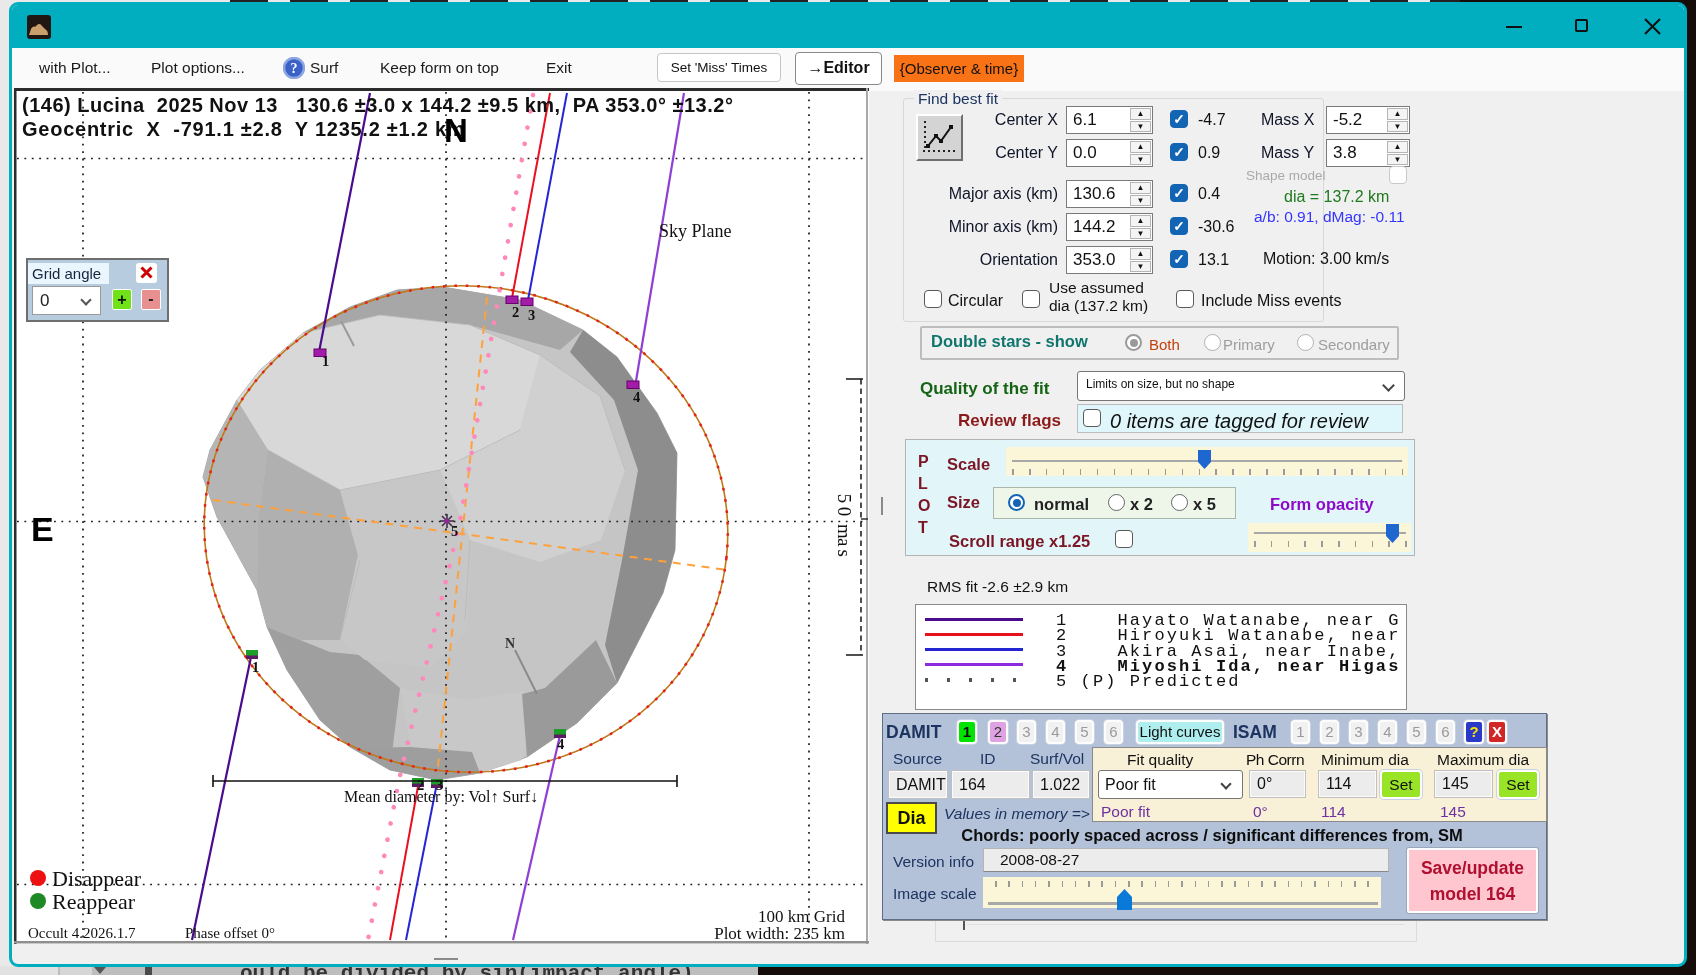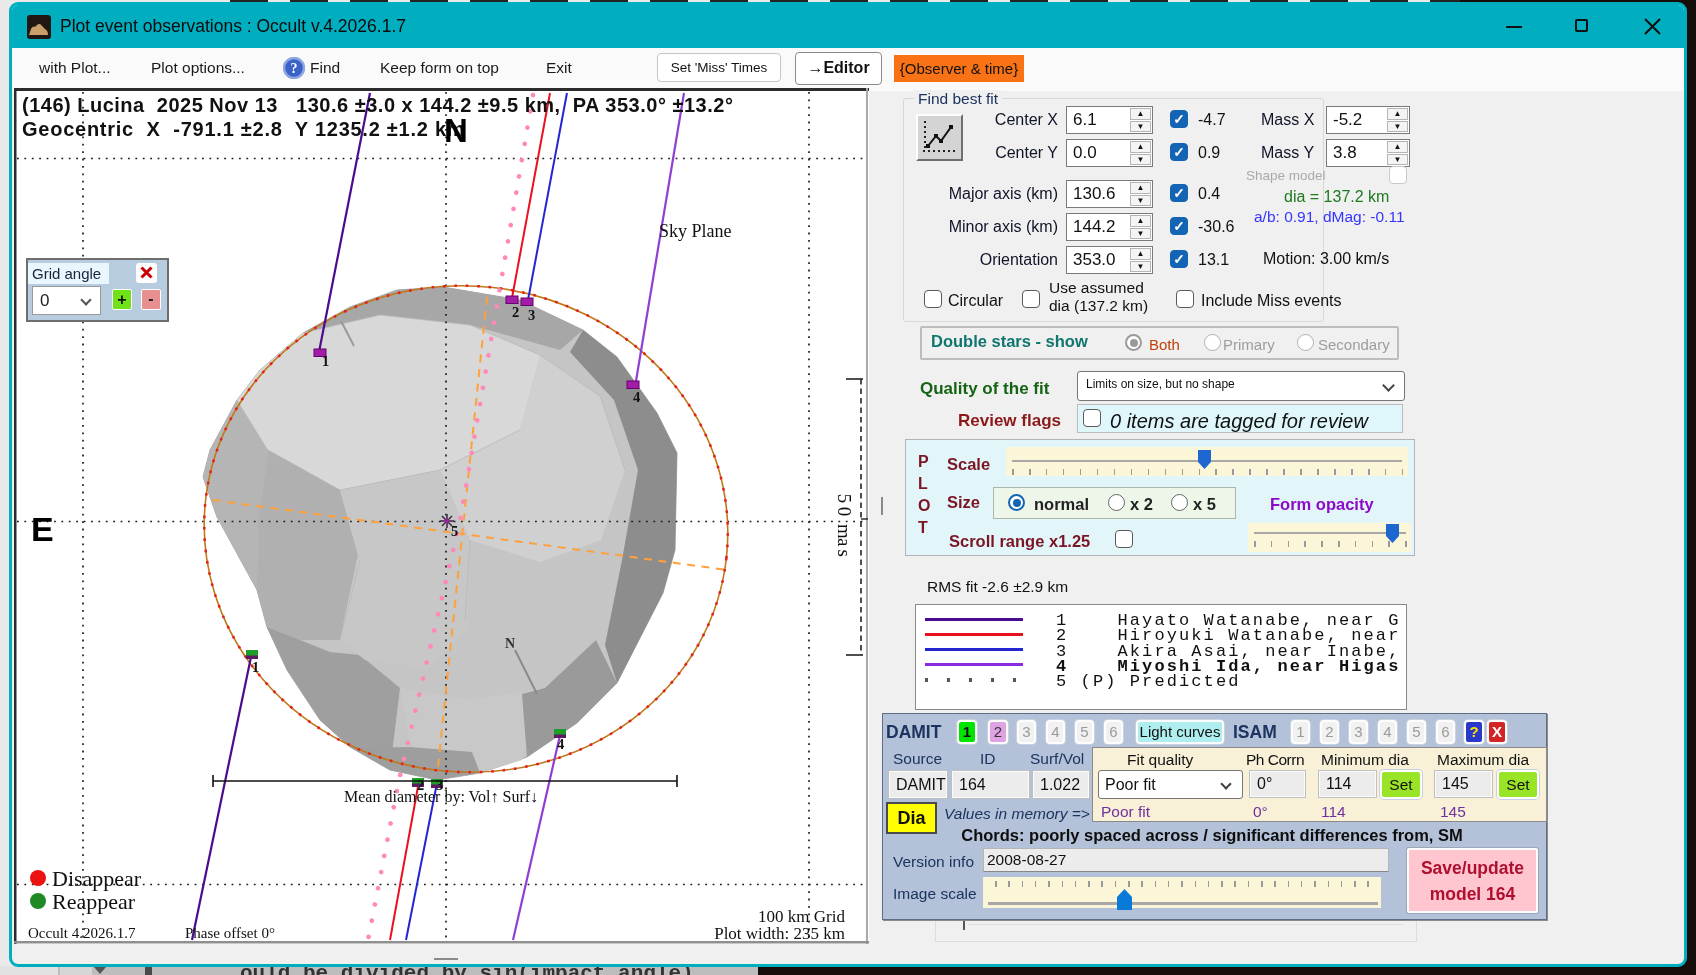--- a/index.html
+++ b/index.html
@@ -35,37 +35,36 @@
 </div>
 
 <div class="abs" style="left:9px;top:2px;width:1678px;height:965px;background:#f0f0f0;
   border:3px solid #00aec0;border-radius:9px;overflow:hidden;">
 
   <div class="abs" style="left:0;top:0;width:100%;height:43px;background:#00aec0;"></div>
   <svg class="abs" style="left:15px;top:10px;" width="24" height="24">
       <rect width="24" height="24" rx="3" fill="#201712"></rect>
       <path d="M2,20 L4,14 C5,12 7,11 8,12 L10,10 C12,8 14,9 15,11 L18,14 C20,15 21,17 21,20 Z" fill="#c9a06b"></path>
     </svg>
-  <div class="abs" style="left:48px;top:11px;font-size:17.5px;color:#0b0b0b;">Plot event observations : Occult v.4.2026.1.7</div>
 
   <div class="abs" style="left:1494px;top:21px;width:16px;height:2px;background:#111;"></div>
   <div class="abs" style="left:1563px;top:14px;width:13px;height:13px;border:2px solid #111;border-radius:2px;"></div>
   <svg class="abs" style="left:1632px;top:13px;" width="17" height="17">
       <path d="M1,1 L16,16 M16,1 L1,16" stroke="#111" stroke-width="2"></path>
     </svg>
 
   <div class="abs" style="left:0;top:43px;width:100%;height:43px;background:#fafafa;"></div>
   <div class="abs" style="left:27px;top:54px;font-size:15.5px;color:#1a1a1a;">with Plot...</div>
   <div class="abs" style="left:139px;top:54px;font-size:15.5px;color:#1a1a1a;">Plot options...</div>
   <svg class="abs" style="left:271px;top:52px" width="22" height="22">
     <circle cx="11" cy="11" r="10" fill="#3a62c8"></circle>
       <circle cx="11" cy="11" r="10" fill="none" stroke="#8da6e0" stroke-width="2.5"></circle>
     <text x="11" y="16" font-size="14" font-weight="bold" fill="#fff" text-anchor="middle" font-family="Liberation Serif,serif">?</text>
     </svg>
-  <div class="abs" style="left:298px;top:54px;font-size:15.5px;color:#1a1a1a;">Find</div>
+  <div class="abs" style="left:298px;top:54px;font-size:15.5px;color:#1a1a1a;">Surf</div>
   <div class="abs" style="left:368px;top:54px;font-size:15.5px;color:#1a1a1a;">Keep form on top</div>
   <div class="abs" style="left:534px;top:54px;font-size:15.5px;color:#1a1a1a;">Exit</div>
   <div class="abs" style="left:645px;top:48px;width:124px;height:29px;background:#fff;border:1px solid #c6c6c6;border-radius:4px;text-align:center;line-height:27px;font-size:13.5px;color:#111;">Set 'Miss' Times</div>
   <div class="abs" style="left:783px;top:47px;width:87px;height:33px;background:#fff;border:1.5px solid #8a8a8a;border-radius:4px;text-align:center;line-height:30px;font-size:16px;font-weight:bold;color:#111;">→Editor</div>
   <div class="abs" style="left:882px;top:50px;width:130px;height:27px;background:#f97316;line-height:27px;font-size:15px;color:#111;text-align:center;">{Observer &amp; time}</div>
 
   <div class="abs" style="left:422px;top:953px;width:24px;height:2px;background:#8a8a8a;"></div>
   <div class="abs" style="left:869px;top:492px;width:2px;height:18px;background:#8a8a8a;"></div>
 </div>
 
@@ -384,21 +383,21 @@
 <div class="abs" style="left:1435px;top:771px;width:57px;height:26px;background:#ececec;border:1px solid #fbfbfb;box-shadow:0 0 0 1px #bfbfbf;font-size:16px;color:#111;padding-left:6px;line-height:24px;">145</div>
 <div class="abs" style="left:1497px;top:770px;width:42px;height:29px;background:#9ae428;border:2px solid #fdfdfd;border-radius:4px;box-shadow:0 0 0 1px #c9d2e0;color:#111;font-size:15.5px;font-weight:normal;text-align:center;line-height:25px;">Set</div>
 <div class="abs" style="left:886px;top:802px;width:51px;height:32px;background:#ffff00;border:2px solid #4a4a4a;text-align:center;line-height:28px;font-size:18px;font-weight:bold;color:#111;">Dia</div>
 <div class="abs navy" style="left:944px;top:805px;font-size:15.5px;font-style:italic;">Values in memory =&gt;</div>
 <div class="abs" style="left:1101px;top:803px;font-size:15.5px;color:#7030a0;">Poor fit</div>
 <div class="abs" style="left:1253px;top:803px;font-size:15.5px;color:#7030a0;">0°</div>
 <div class="abs" style="left:1321px;top:803px;font-size:15.5px;color:#7030a0;">114</div>
 <div class="abs" style="left:1440px;top:803px;font-size:15.5px;color:#7030a0;">145</div>
 <div class="abs" style="left:882px;top:826px;width:660px;text-align:center;font-size:16.5px;font-weight:bold;color:#0d0d0d;">Chords: poorly spaced across / significant differences from, SM</div>
 <div class="abs navy" style="left:893px;top:853px;font-size:15.5px;">Version info</div>
-<div class="abs" style="left:983px;top:848px;width:406px;height:24px;background:#ececec;border:1px solid #b5b5b5;border-bottom-color:#888;font-size:15.5px;color:#111;padding-left:3px;line-height:22px;">2008-08-27</div>
+<div class="abs" style="left:983px;top:848px;width:406px;height:24px;background:#ececec;border:1px solid #b5b5b5;border-bottom-color:#888;font-size:15.5px;color:#111;padding-left:16px;line-height:22px;">2008-08-27</div>
 <div class="abs navy" style="left:893px;top:885px;font-size:15.5px;">Image scale</div>
 <div class="abs" style="left:983px;top:877px;width:398px;height:31px;background:#fcf6d8;"></div>
 <div class="abs" style="left:995.0px;top:881px;width:1.5px;height:6px;background:#9a9a9a;"></div>
 <div class="abs" style="left:1008.3px;top:881px;width:1.5px;height:6px;background:#9a9a9a;"></div>
 <div class="abs" style="left:1021.6px;top:881px;width:1.5px;height:6px;background:#9a9a9a;"></div>
 <div class="abs" style="left:1034.9px;top:881px;width:1.5px;height:6px;background:#9a9a9a;"></div>
 <div class="abs" style="left:1048.2px;top:881px;width:1.5px;height:6px;background:#9a9a9a;"></div>
 <div class="abs" style="left:1061.5px;top:881px;width:1.5px;height:6px;background:#9a9a9a;"></div>
 <div class="abs" style="left:1074.8px;top:881px;width:1.5px;height:6px;background:#9a9a9a;"></div>
 <div class="abs" style="left:1088.1px;top:881px;width:1.5px;height:6px;background:#9a9a9a;"></div>

